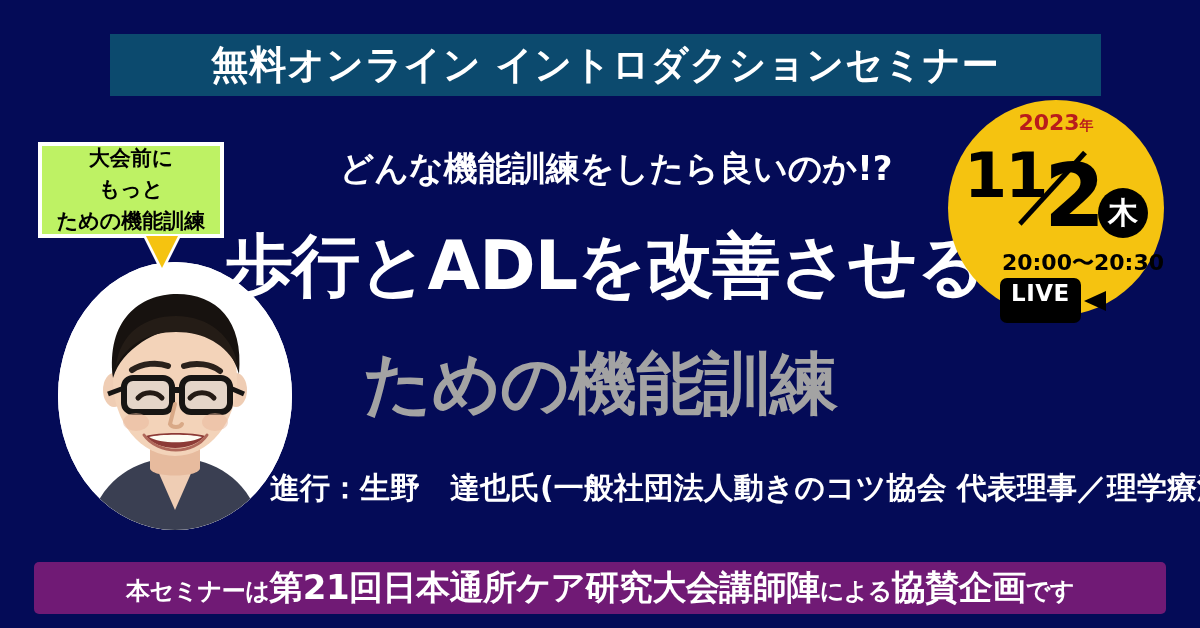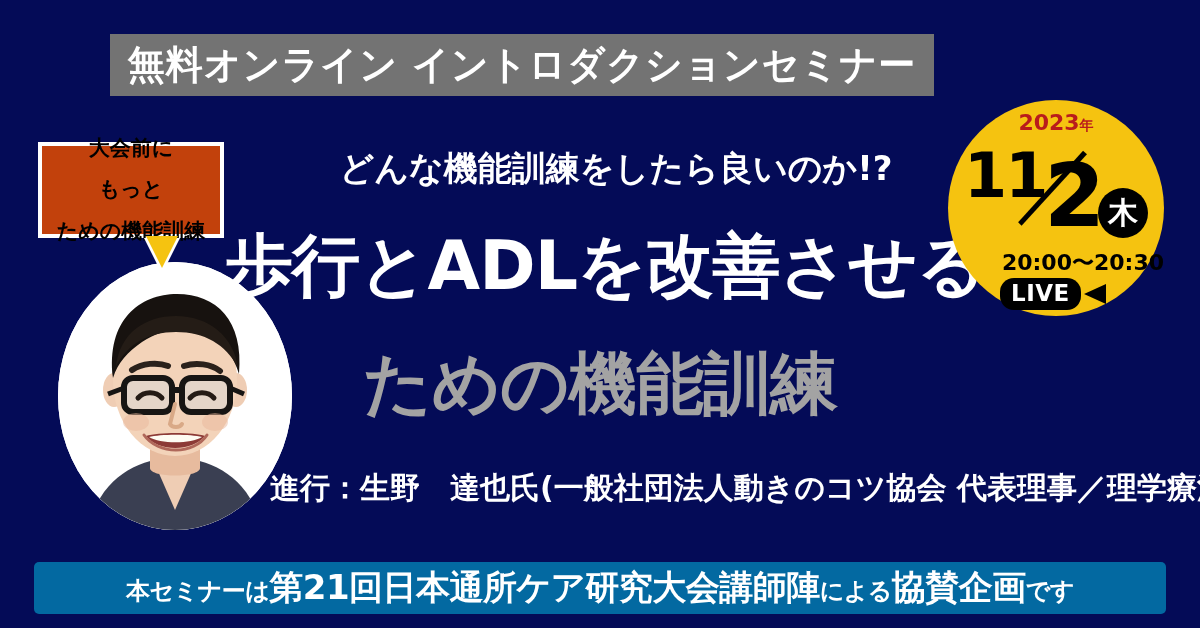--- a/index.html
+++ b/index.html
@@ -15,23 +15,23 @@
     overflow: hidden;
     font-family: "DejaVu Sans", "Liberation Sans", sans-serif;
     user-select: none;
   }
 
   
   #header-banner {
     position: absolute;
     left: 110px;
     top: 34px;
-    width: 824px;
+    width: 991px;
     height: 62px;
-    background: #737373;
+    background: #0c4a6e;
     display: flex;
     align-items: center;
     justify-content: center;
     z-index: 4;
   }
   #header-banner-text {
     color: #ffffff;
     font-size: 37px;
     font-weight: 700;
     letter-spacing: 1px;
@@ -127,48 +127,48 @@
     top: 178px;
     display: flex;
     align-items: center;
     gap: 3px;
   }
   #live-badge {
     background: #000;
     color: #fff;
     font-size: 23px;
     font-weight: 700;
-    padding: 4px 11px 5px;
-    border-radius: 14px;
+    padding: 4px 11px 18px;
+    border-radius: 7px;
     line-height: 1;
     letter-spacing: 0.5px;
   }
   #camera-lens {
     width: 0;
     height: 0;
     border-top: 10px solid transparent;
     border-bottom: 10px solid transparent;
     border-right: 22px solid #000;
   }
 
   
   #speech-bubble {
     position: absolute;
     left: 38px;
     top: 142px;
     width: 186px;
     height: 96px;
-    background: #c2410c;
+    background: #bef264;
     border: 4px solid #ffffff;
     z-index: 6;
     display: flex;
     flex-direction: column;
     align-items: center;
     justify-content: center;
-    gap: 18px;
+    gap: 8px;
     box-sizing: border-box;
   }
   #speech-bubble .bubble-line {
     color: #000;
     font-size: 21px;
     font-weight: 700;
     line-height: 1.12;
     white-space: nowrap;
   }
   #bubble-tail {
@@ -254,21 +254,21 @@
     z-index: 3;
   }
 
   
   #footer-banner {
     position: absolute;
     left: 34px;
     top: 562px;
     width: 1132px;
     height: 52px;
-    background: #0369a1;
+    background: #701a75;
     border-radius: 5px;
     display: flex;
     align-items: center;
     justify-content: center;
     z-index: 5;
   }
   #footer-text {
     color: #ffffff;
     font-size: 30px;
     font-weight: 700;

